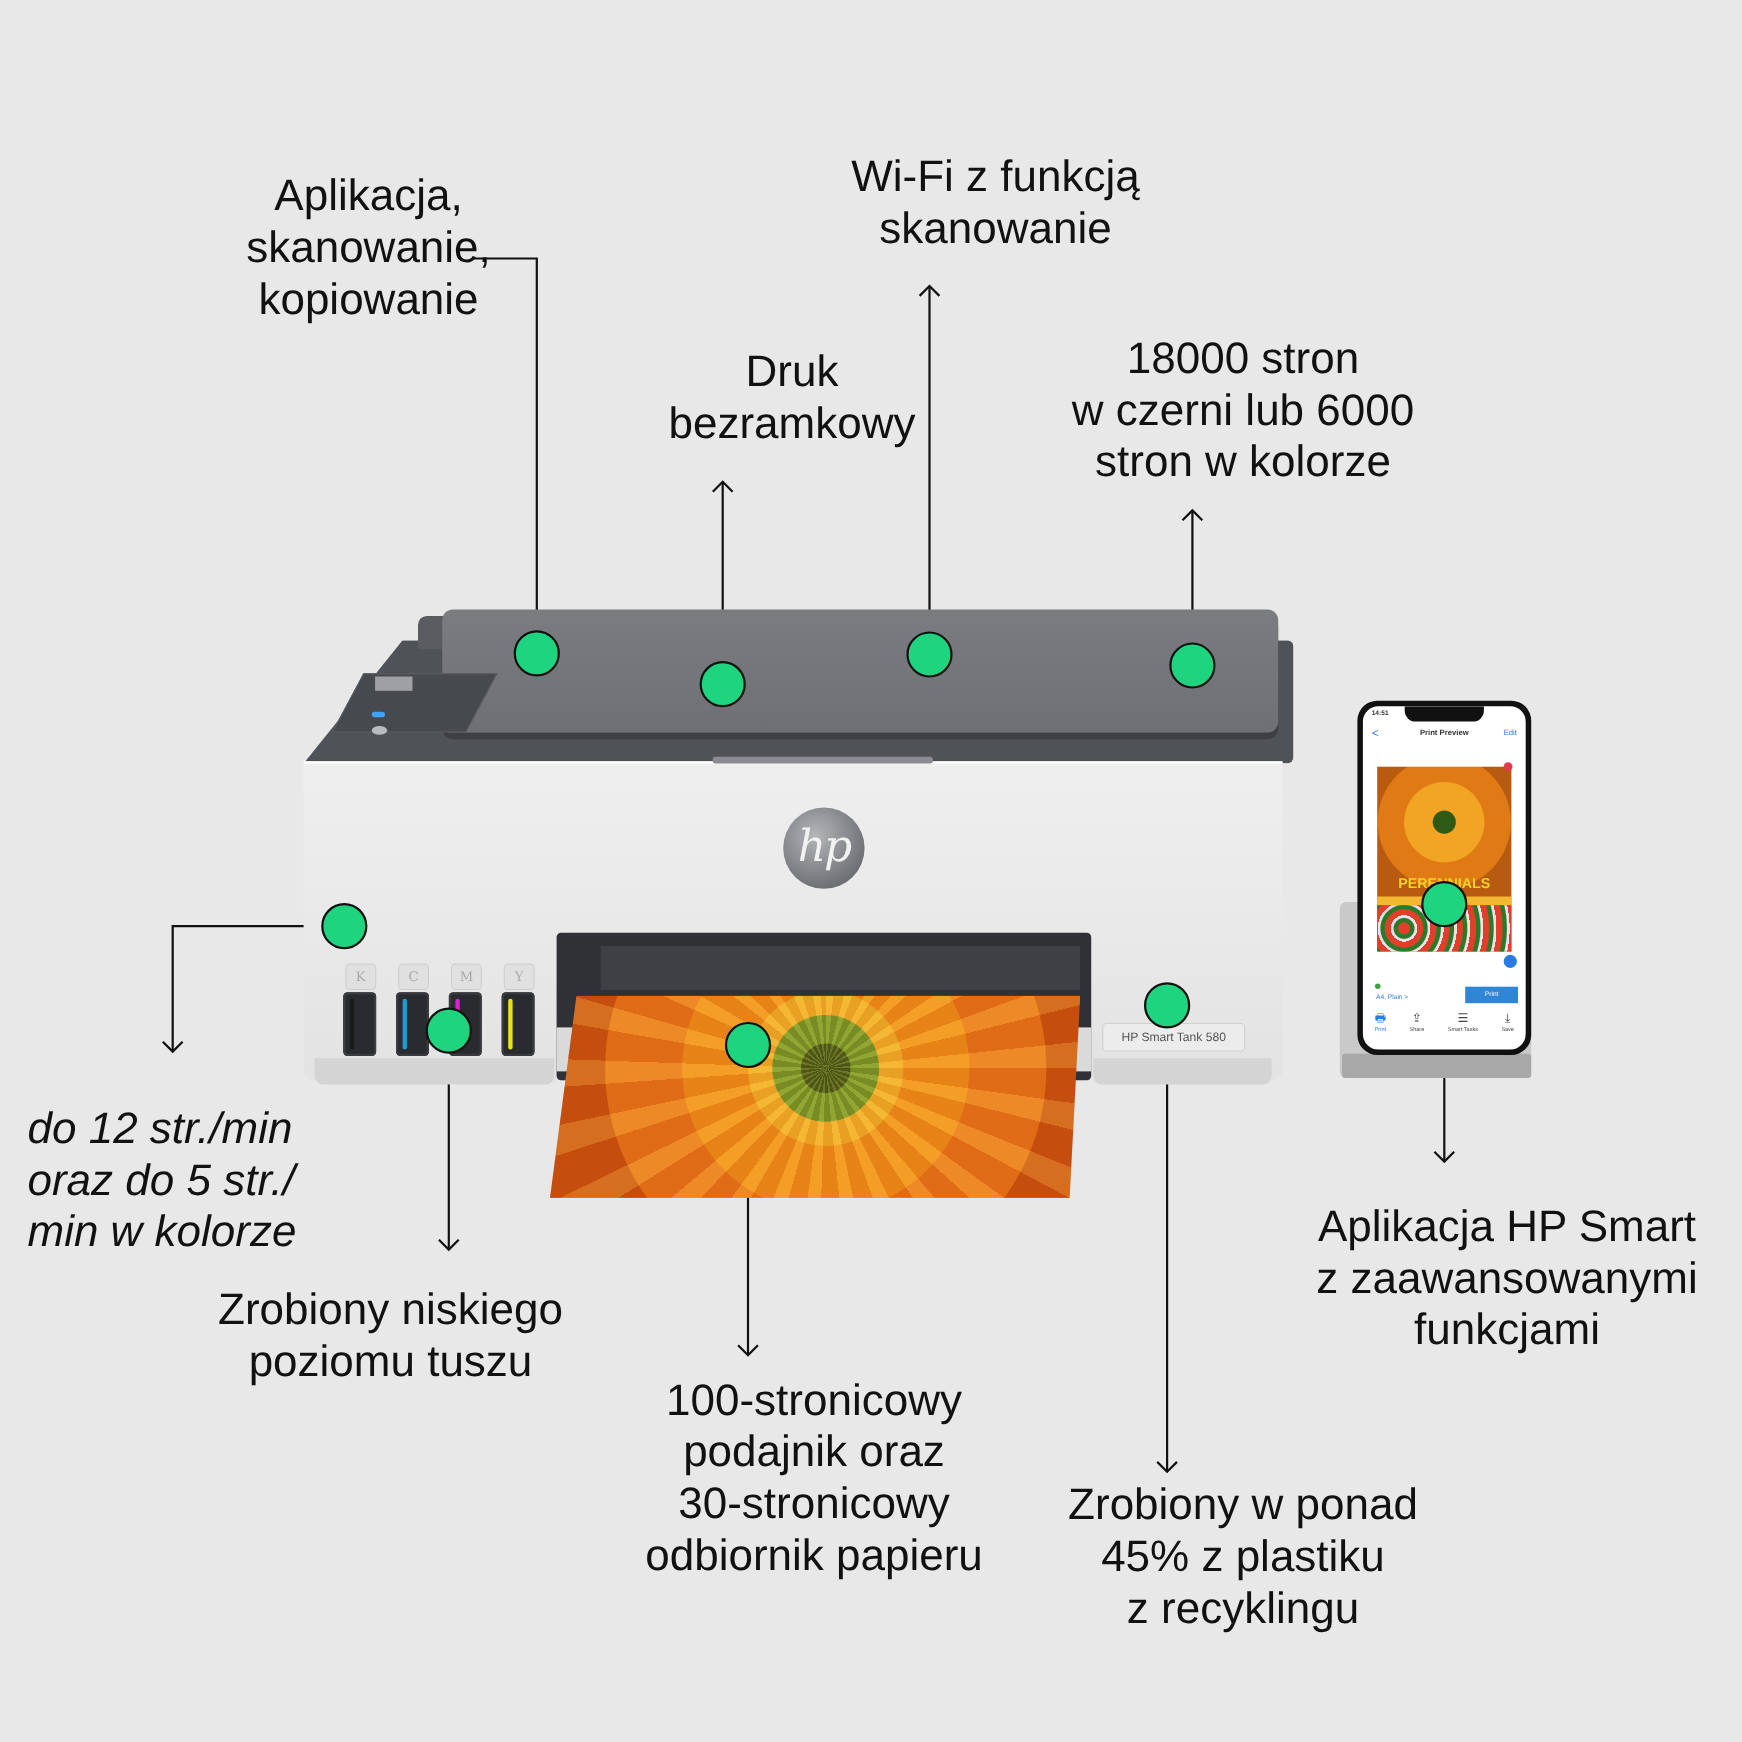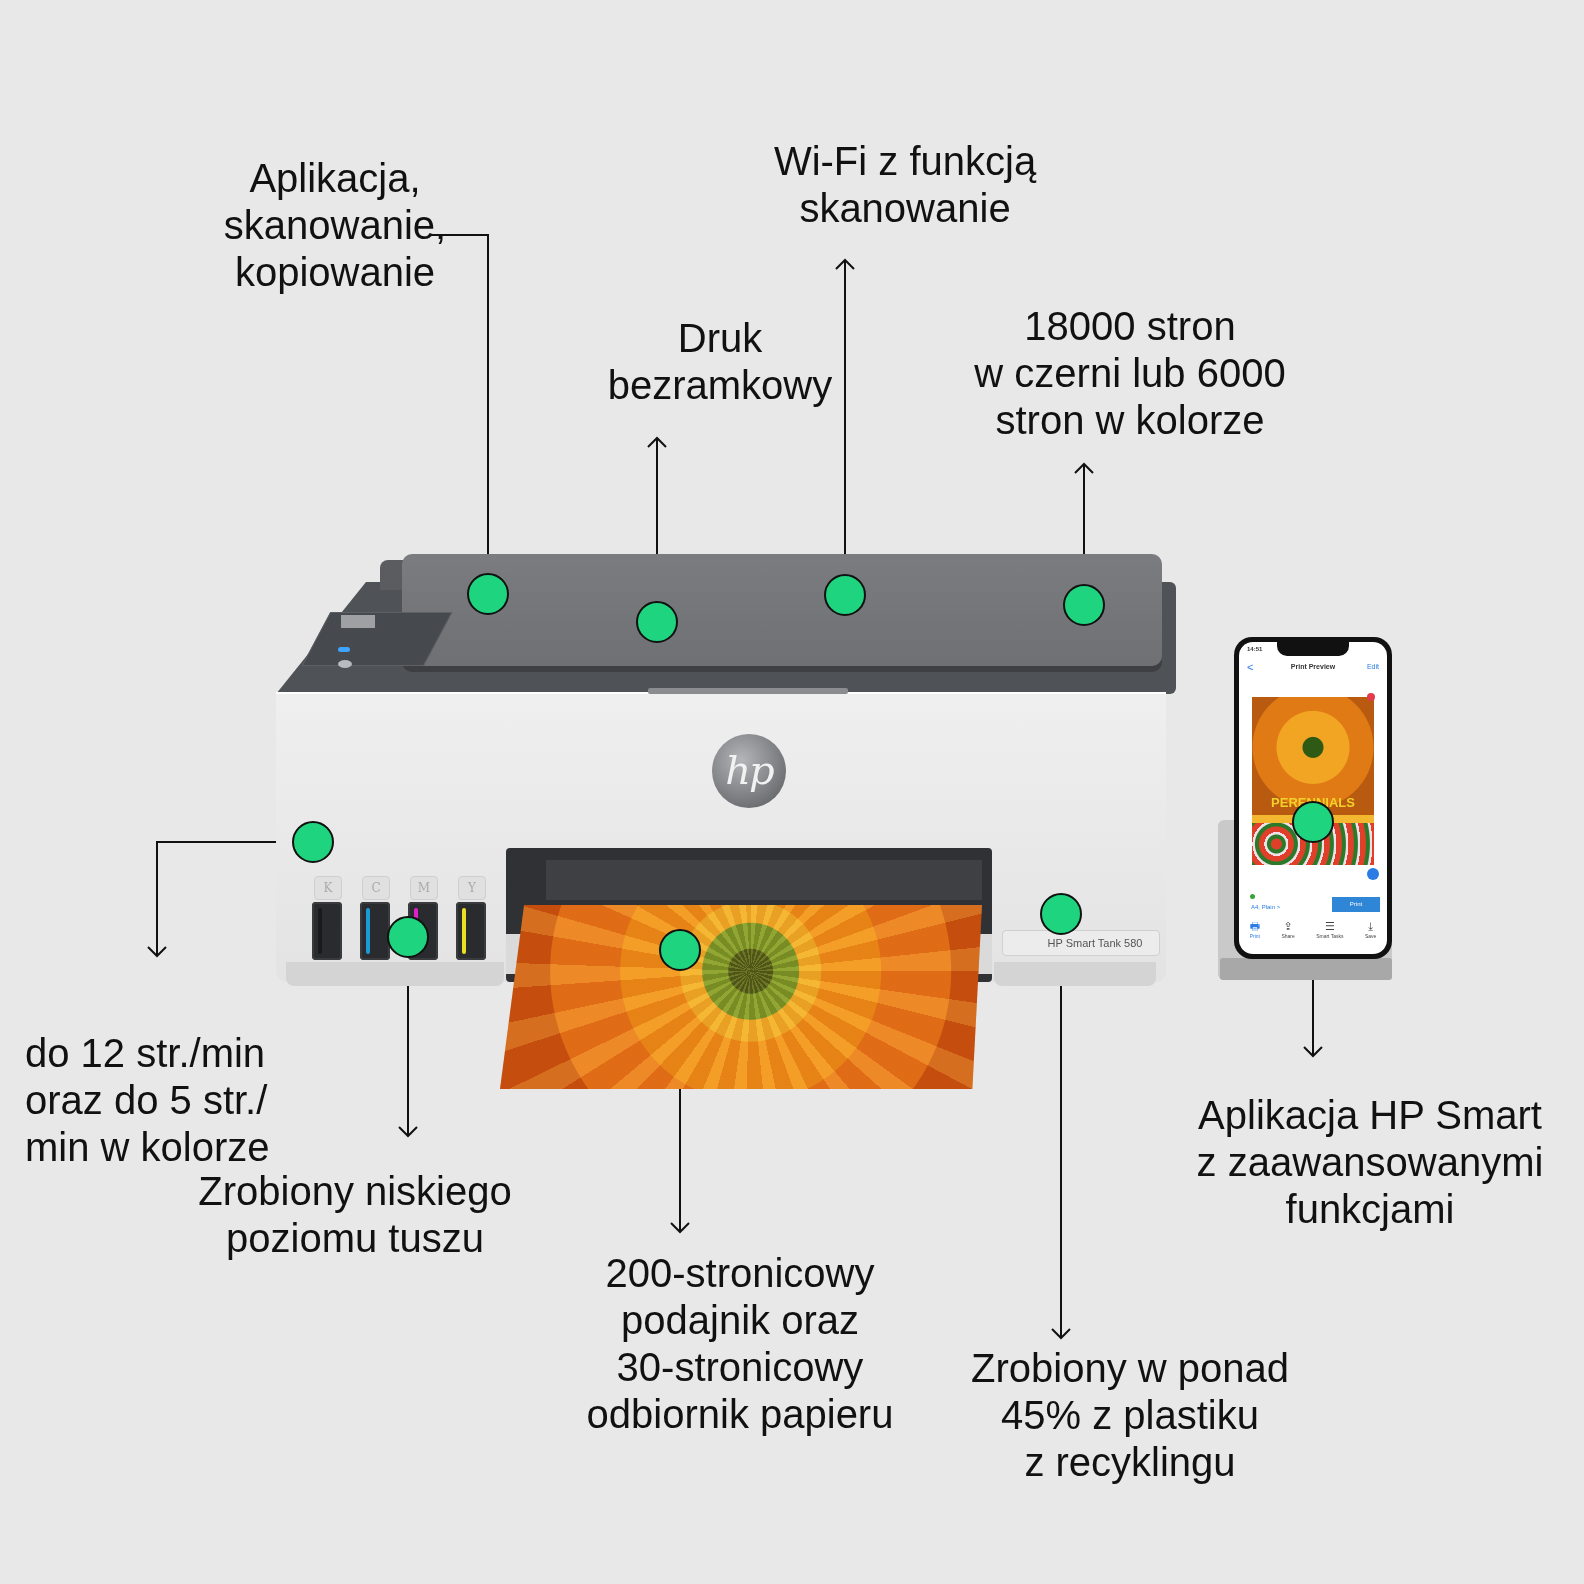--- a/index.html
+++ b/index.html
@@ -23,21 +23,21 @@
   .tray{position:absolute;left:230px;top:296px;width:486px;height:134px;background:#2f3134;border-radius:4px;}
   .tray-inner{position:absolute;left:40px;top:12px;width:436px;height:40px;background:#3e4044;}
   .tray-lip{position:absolute;left:0;top:86px;width:486px;height:40px;background:#dadada;}
   .tanks{position:absolute;left:36px;top:324px;}
   .tank{position:absolute;top:0;width:30px;height:84px;}
   .tank .cap{position:absolute;left:2px;top:0;width:26px;height:22px;background:#e0e0e0;border:1px solid #cfcfcf;border-radius:4px;font-size:12px;color:#aaa;text-align:center;line-height:22px;font-family:"DejaVu Serif",serif;}
   .tank .win{position:absolute;left:0;top:26px;width:30px;height:58px;background:#2a2b2e;border-radius:4px;box-shadow:inset 0 0 0 2px #3a3b3e;}
   .tank .ink{position:absolute;left:6px;top:32px;width:4px;height:46px;border-radius:2px;}
   .base{position:absolute;left:10px;top:410px;width:218px;height:24px;background:#d4d4d4;border-radius:0 0 8px 8px;}
   .base-r{position:absolute;left:718px;top:410px;width:162px;height:24px;background:#d4d4d4;border-radius:0 0 8px 8px;}
-  .model-badge{position:absolute;left:726px;top:378px;width:128px;height:24px;border:1px solid #d0d0d0;border-radius:4px;font-size:11px;line-height:24px;text-align:center;color:#555;background:#ececec;padding-left:28px;}
+  .model-badge{position:absolute;left:726px;top:378px;width:128px;height:24px;border:1px solid #d0d0d0;border-radius:4px;font-size:11px;line-height:24px;text-align:center;color:#555;background:#ececec;}
   .paper{position:absolute;left:500px;top:905px;width:482px;height:184px;clip-path:polygon(5% 0,100% 0,98% 100%,0 100%);
     background:radial-gradient(circle at 52% 36%,#3c5a1a 0 22px,#6d9a2a 23px 48px,#f2b22a 49px 70px,#f0901a 71px 130px,#e8741a 131px 200px,#c85010 201px);}
   .paper-rays{position:absolute;inset:0;background:repeating-conic-gradient(from 0deg at 52% 36%,rgba(255,200,80,.25) 0 6deg,rgba(180,60,0,.15) 6deg 14deg);}
   
   .stand{position:absolute;left:1218px;top:820px;width:174px;height:160px;background:#c9c9c9;border-radius:6px;}
   .stand-base{position:absolute;left:1220px;top:958px;width:172px;height:22px;background:#a8a8a8;border-radius:3px;}
   .phone{position:absolute;left:1234px;top:637px;width:158px;height:322px;background:#111;border-radius:18px;}
   .screen{position:absolute;left:5px;top:5px;width:148px;height:312px;background:#fff;border-radius:14px;overflow:hidden;font-size:7px;color:#333;}
   .notch{position:absolute;left:38px;top:0;width:72px;height:14px;background:#111;border-radius:0 0 10px 10px;}
   .status-time{position:absolute;left:8px;top:4px;font-size:6px;font-weight:bold;}
@@ -95,26 +95,26 @@
 <div class="label" style="left:200px;top:155px;width:270px;">Aplikacja,
 skanowanie,
 kopiowanie</div>
 <div class="label" style="left:590px;top:315px;width:260px;">Druk
 bezramkowy</div>
 <div class="label" style="left:740px;top:138px;width:330px;">Wi-Fi z funkcją
 skanowanie</div>
 <div class="label" style="left:945px;top:303px;width:370px;">18000 stron
 w czerni lub 6000
 stron w kolorze</div>
-<div class="label left" style="left:25px;top:1030px;width:300px;">do 12 str./min
+<div class="label left" style="left:25px;top:1003px;width:300px;font-style:italic;">do 12 str./min
 oraz do 5 str./
 min w kolorze</div>
 <div class="label" style="left:180px;top:1168px;width:350px;">Zrobiony niskiego
 poziomu tuszu</div>
-<div class="label" style="left:560px;top:1250px;width:360px;">200-stronicowy
+<div class="label" style="left:560px;top:1250px;width:360px;">100-stronicowy
 podajnik oraz
 30-stronicowy
 odbiornik papieru</div>
 <div class="label" style="left:950px;top:1345px;width:360px;text-align:center;">Zrobiony w ponad
 45% z plastiku
 z recyklingu</div>
 <div class="label" style="left:1165px;top:1092px;width:410px;">Aplikacja HP Smart
 z zaawansowanymi
 funkcjami</div>
 

